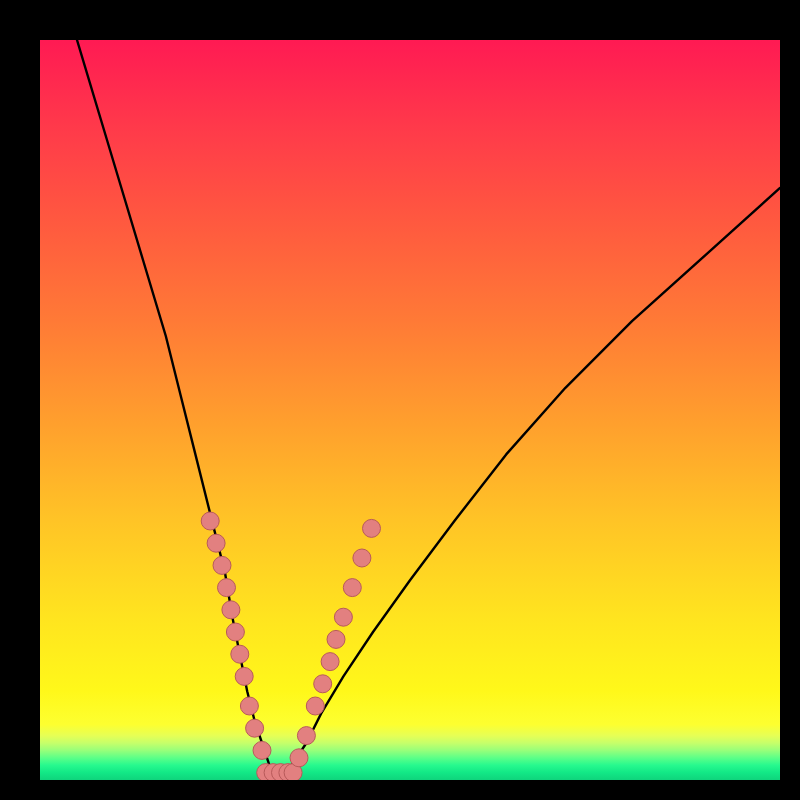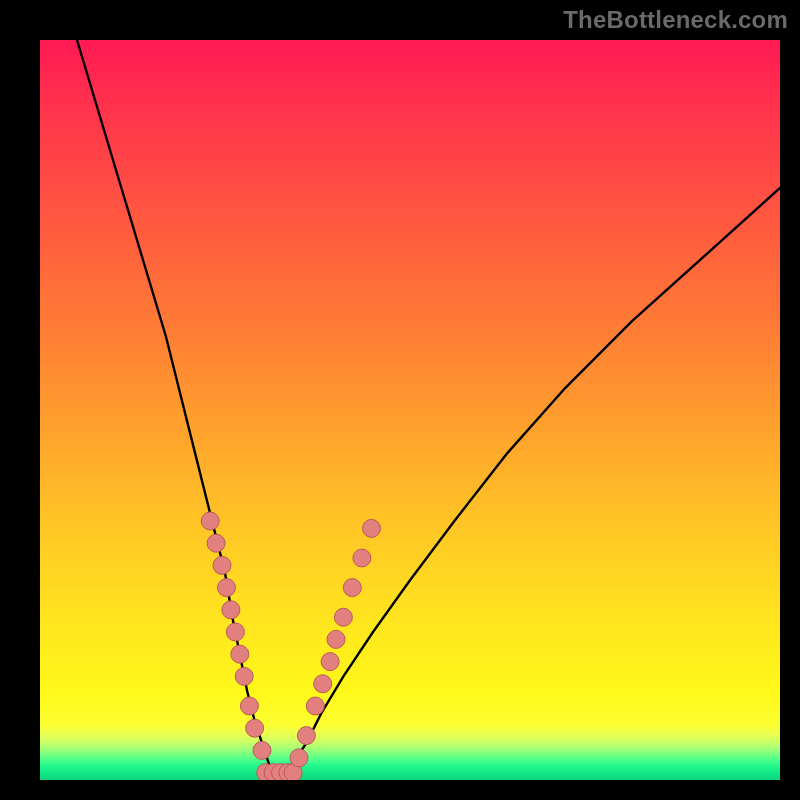--- a/index.html
+++ b/index.html
@@ -60,21 +60,20 @@
     top: 0;
     width: 740px;
     height: 740px;
   }
 </style>
 </head>
 <body>
 
 <div class="chart-wrap">
 
-  <div class="watermark">TheBottleneck.com</div>
 
   <div class="plot-area">
     <svg class="curve" viewBox="0 0 740 740" preserveAspectRatio="none">
       <path id="curve-path" fill="none" d="M37.0 0.0 L59.2 74.0 L81.4 148.0 L103.6 222.0 L125.8 296.0 L140.6 355.2 L155.4 414.4 L170.2 473.6 L185.0 532.8 L192.4 577.2 L199.8 614.2 L207.2 651.2 L214.6 680.8 L222.0 703.0 L229.4 725.2 L236.8 732.6 L244.2 732.6 L251.6 725.2 L266.4 703.0 L281.2 673.4 L303.4 636.4 L333.0 592.0 L370.0 540.2 L414.4 481.0 L466.2 414.4 L525.4 347.8 L592.0 281.2 L666.0 214.6 L740.0 148.0" stroke="#000000" stroke-width="2.4" stroke-linecap="round" stroke-linejoin="round"></path>
       <g id="markers">
           <circle cx="170.2" cy="481.0" r="9" fill="#e28080" stroke="#b85a5a" stroke-width="1"></circle>
           <circle cx="176.1" cy="503.2" r="9" fill="#e28080" stroke="#b85a5a" stroke-width="1"></circle>
           <circle cx="182.0" cy="525.4" r="9" fill="#e28080" stroke="#b85a5a" stroke-width="1"></circle>
           <circle cx="186.5" cy="547.6" r="9" fill="#e28080" stroke="#b85a5a" stroke-width="1"></circle>
           <circle cx="190.9" cy="569.8" r="9" fill="#e28080" stroke="#b85a5a" stroke-width="1"></circle>

